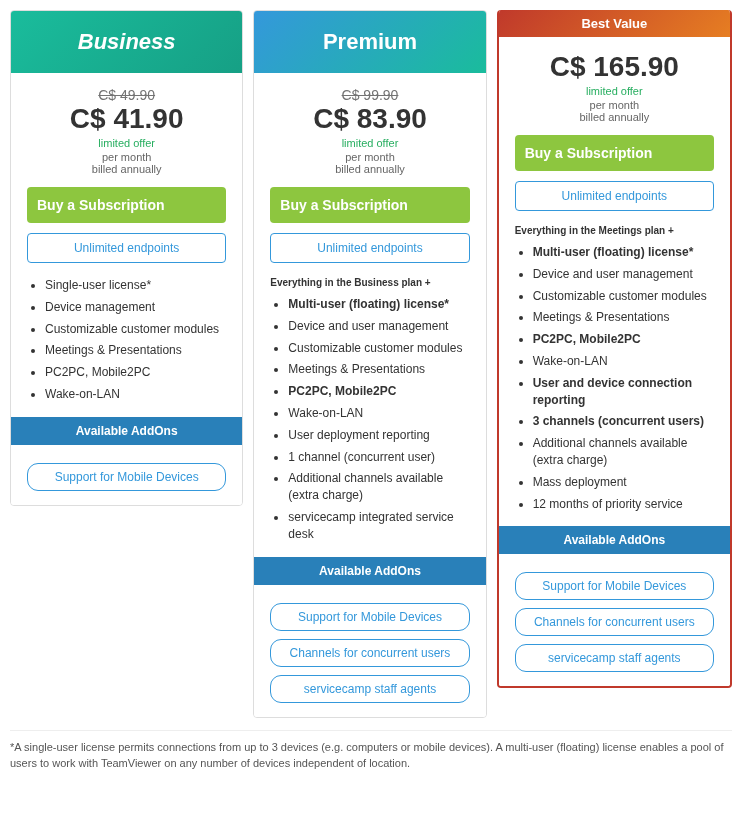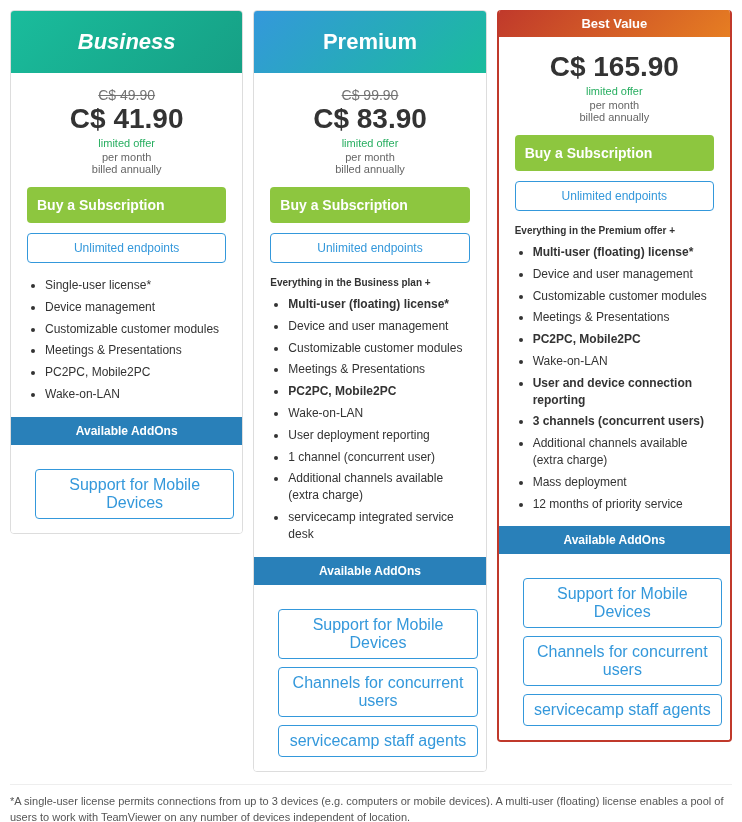--- a/index.html
+++ b/index.html
@@ -150,38 +150,37 @@
       font-weight: bold;
     }
 
     .addons-header {
       background: #2980b9;
       color: white;
       text-align: center;
       padding: 7px;
       font-size: 12px;
       font-weight: bold;
-      margin: 12px -16px;
+      margin: 6px -16px;
       padding-left: 16px;
       padding-right: 16px;
     }
 
     .addon-btn {
       display: block;
       width: 100%;
       border: 1px solid #3498db;
-      border-radius: 4px;
+      border-radius: 11px;
       padding: 6px;
-      font-size: 16px;
+      font-size: 12px;
       color: #3498db;
       background: #fff;
       cursor: pointer;
       text-align: center;
       margin-top: 8px;
-      margin-left: 8px;
     }
 
     .addons-section {
       margin-top: 12px;
     }
 
     .addons-btns {
       padding-top: 4px;
     }
 
@@ -260,21 +259,21 @@
       </div>
     </div>
     <div class="plan-card featured">
       <div class="best-value-banner">Best Value</div>
       <div class="plan-body">
         <div class="price-new">C$ 165.90</div>
         <div class="limited-offer">limited offer</div>
         <div class="billing-info">per month<br>billed annually</div>
         <button class="subscribe-btn">Buy a Subscription</button>
         <button class="endpoints-btn">Unlimited endpoints</button>
-        <div class="features-intro">Everything in the Premium offer +</div>
+        <div class="features-intro">Everything in the Meetings plan +</div>
         <ul class="features-list">
           <li><strong>Multi-user (floating) license*</strong></li>
           <li>Device and user management</li>
           <li>Customizable customer modules</li>
           <li>Meetings &amp; Presentations</li>
           <li><strong>PC2PC, Mobile2PC</strong></li>
           <li>Wake-on-LAN</li>
           <li><strong>User and device connection reporting</strong></li>
           <li><strong>3 channels (concurrent users)</strong></li>
           <li>Additional channels available (extra charge)</li>

